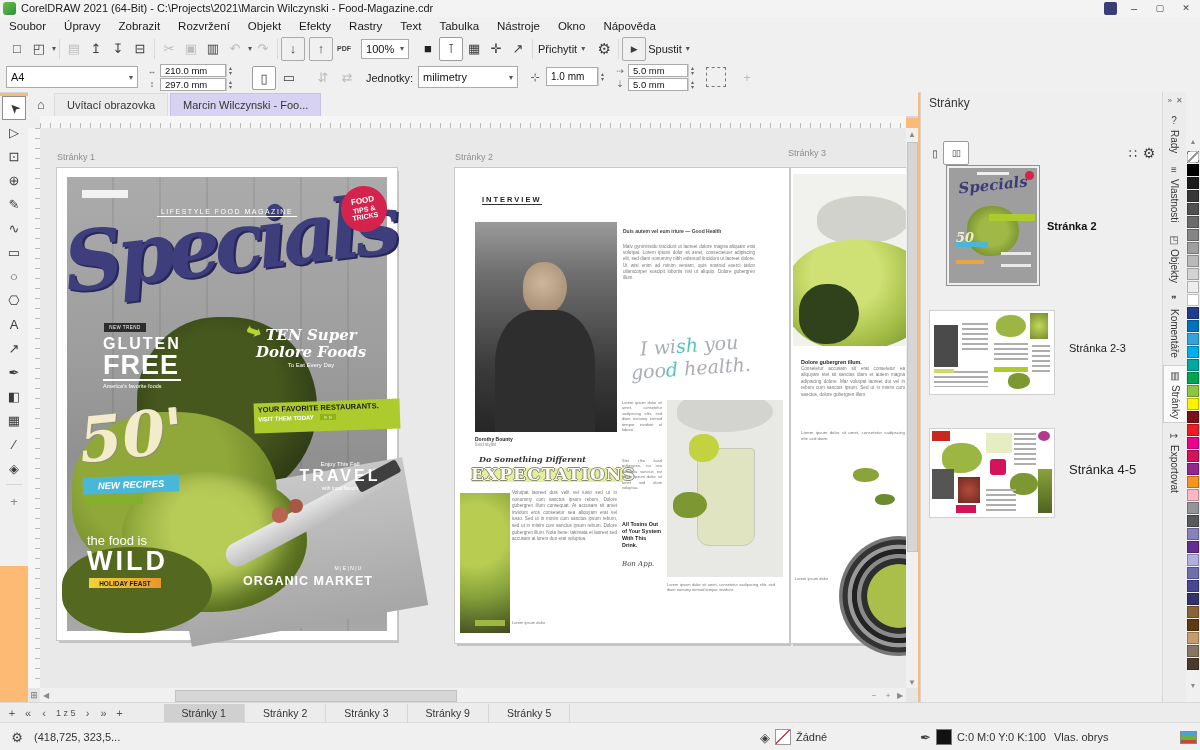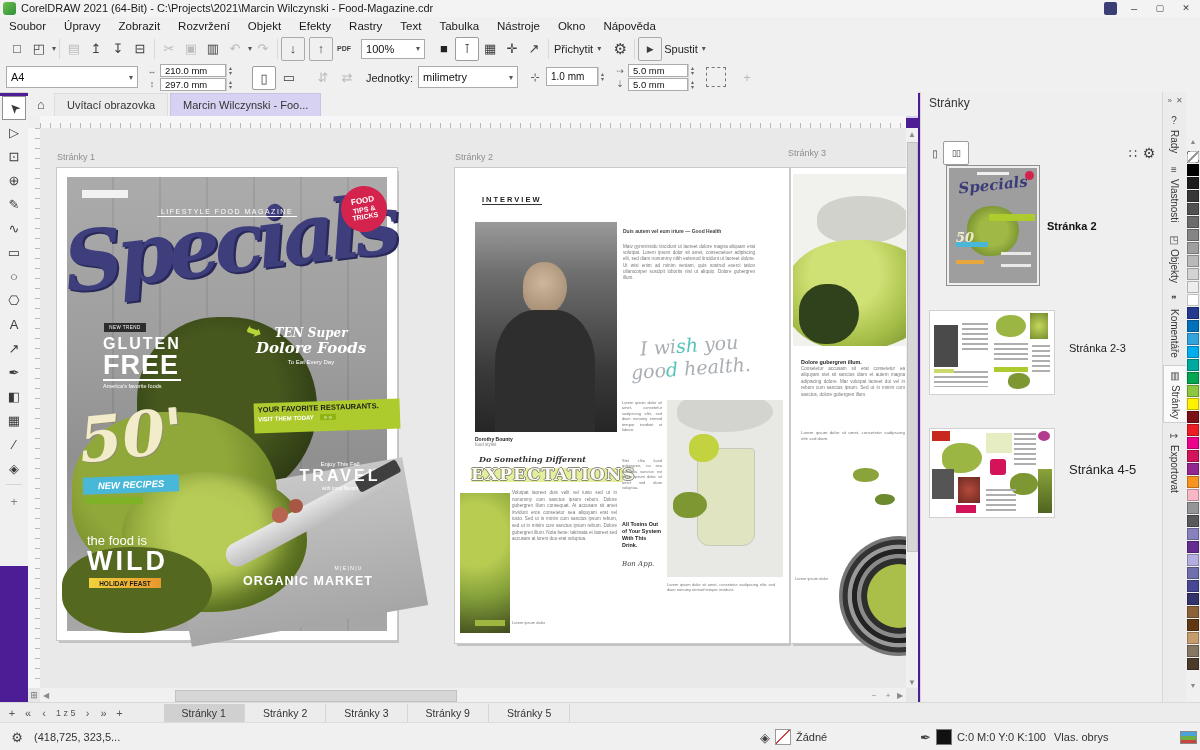--- a/index.html
+++ b/index.html
@@ -1,16 +1,16 @@
 <!DOCTYPE html>
 <html><head>
 <meta charset="utf-8">
 <style>
   html,body{margin:0;padding:0;background:#c9c9c9;}
-  #app{position:relative;width:1200px;height:750px;background:#4c1d95;
+  #app{position:relative;width:1200px;height:750px;background:#fdba74;
        font-family:"Liberation Sans",sans-serif;font-size:11px;color:#222;
        overflow:hidden;user-select:none;}
   .abs{position:absolute;}
   .row{display:flex;align-items:center;}
   .ctr{display:flex;align-items:center;justify-content:center;}
 
   
   #titlebar{left:0;top:0;width:1200px;height:17px;background:#f3f3f3;border-bottom:1px solid #e2e2e2;}
   #menubar{left:0;top:17px;width:1200px;height:18px;background:#f0f0f0;}
   .menu-item{padding:2px 9px;font-size:11.5px;color:#1a1a1a;}
@@ -121,21 +121,21 @@
     <div class="tbtn dis">✂</div>
     <div class="tbtn dis">▣</div>
     <div class="tbtn">▥</div>
     <div class="tbtn dis">↶</div>
     <span class="dd">▾</span>
     <div class="tbtn dis">↷</div>
     <div class="vsep"></div>
     <div class="tbtn" style="border:1px solid #aaa;">↓</div>
     <div class="tbtn" style="border:1px solid #aaa;margin-left:4px;">↑</div>
     <div class="tbtn" style="font-size:7px;font-weight:bold;">PDF</div>
-    <div class="field" style="width:64px;height:20px;margin-left:6px;">
+    <div class="field" style="width:48px;height:20px;margin-left:6px;">
       <span>100%</span>
       <span class="dd" style="margin-left:auto;">▾</span>
     </div>
     <div class="tbtn" style="margin-left:8px;color:#222;">■</div>
     <div class="tbtn on">⊺</div>
     <div class="tbtn">▦</div>
     <div class="tbtn">✛</div>
     <div class="tbtn">↗</div>
     <div class="vsep"></div>
     <span style="font-size:11px;color:#222;margin:0 2px;">Přichytit</span>
@@ -275,21 +275,21 @@
           <span style="font-size:7px;">TRICKS</span>
         </div>
         <div class="abs ctr" style="left:37px;top:146px;width:42px;height:9px;background:#2d2d2d;color:#fff;font-size:4.5px;letter-spacing:.5px;z-index:3;">NEW TREND</div>
         <div class="abs" style="left:36px;top:158px;z-index:3;color:#fff;">
           <div style="font-size:16px;font-weight:bold;letter-spacing:2px;">GLUTEN</div>
           <div style="font-size:27px;font-weight:bold;letter-spacing:1px;border-bottom:2px solid #fff;line-height:.95;">FREE</div>
           <div style="font-size:5.5px;margin-top:2px;">America's favorite foods</div>
         </div>
         <div class="abs serifital" style="left:178px;top:144px;width:22px;height:22px;color:#b6d437;font-size:18px;font-weight:bold;transform:rotate(20deg);z-index:3;">➥</div>
         <div class="abs" style="left:176px;top:150px;width:136px;text-align:center;z-index:3;color:#fff;">
-          <div class="serifital" style="font-size:12px;font-weight:bold;line-height:1.1;">TEN Super</div>
+          <div class="serifital" style="font-size:15px;font-weight:bold;line-height:1.1;">TEN Super</div>
           <div class="serifital" style="font-size:15px;font-weight:bold;line-height:1.1;">Dolore Foods</div>
           <div style="font-size:6px;margin-top:2px;">To Eat Every Day</div>
         </div>
         <div class="abs" style="left:187px;top:224px;width:146px;height:30px;background:#aecb2d;transform:rotate(-2deg);z-index:4;padding:2px 4px;box-sizing:border-box;">
           <div style="font-size:7.5px;font-weight:800;color:#1c1c1c;">YOUR FAVORITE RESTAURANTS.</div>
           <div class="row" style="margin-top:2px;">
             <span style="font-size:6px;font-weight:bold;color:#fff;">VISIT THEM TODAY</span>
             <span class="ctr" style="margin-left:6px;background:#8fb312;color:#fff;font-size:6px;padding:0 4px;">» »</span>
           </div>
         </div>

